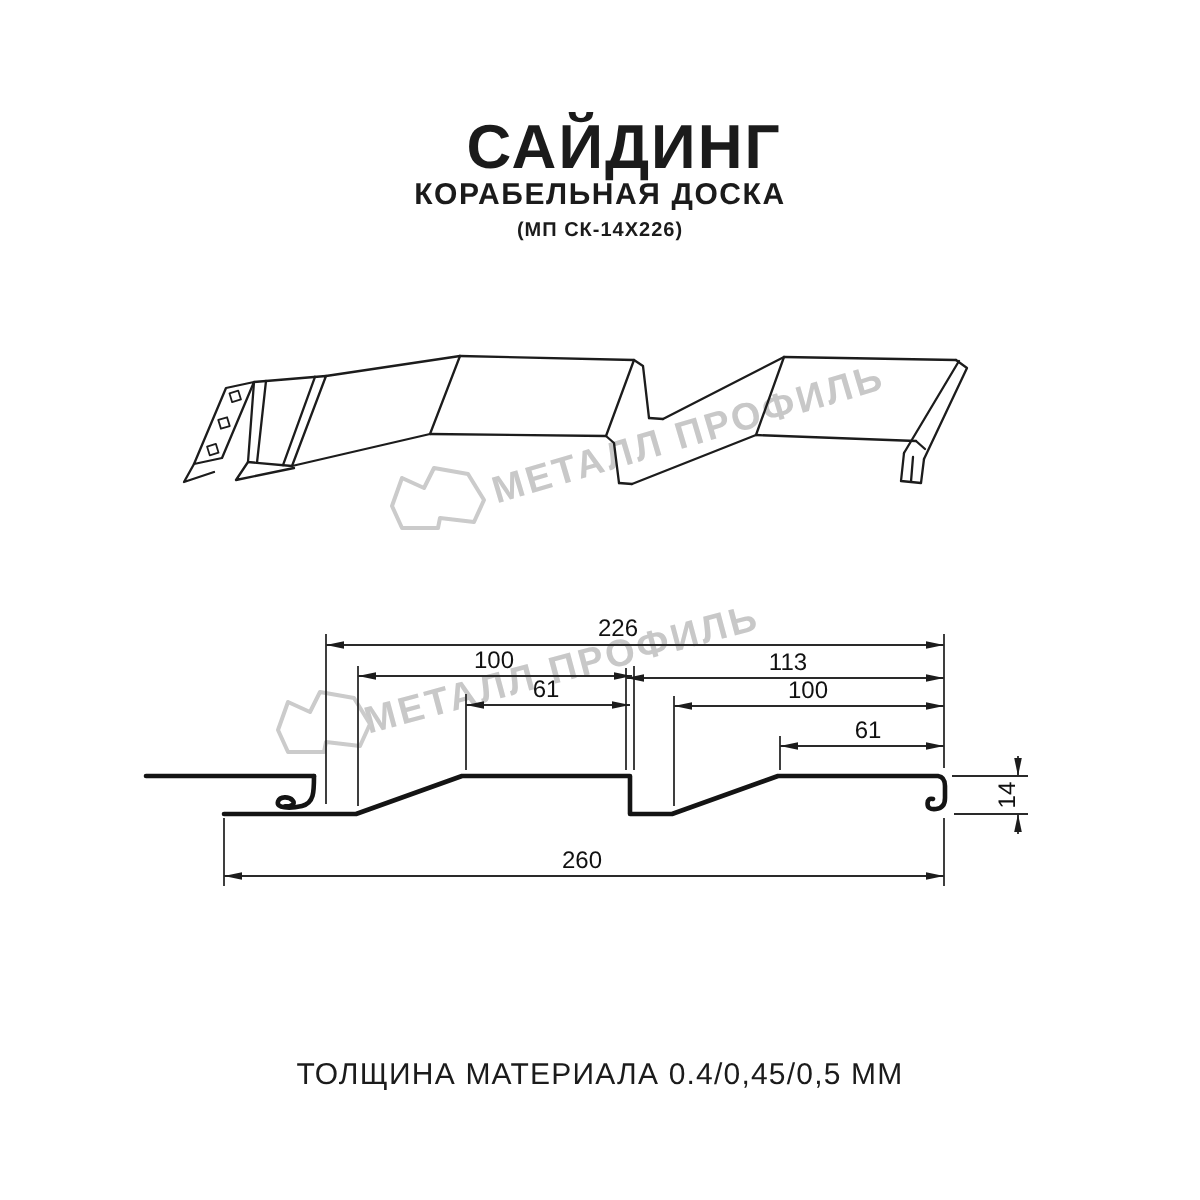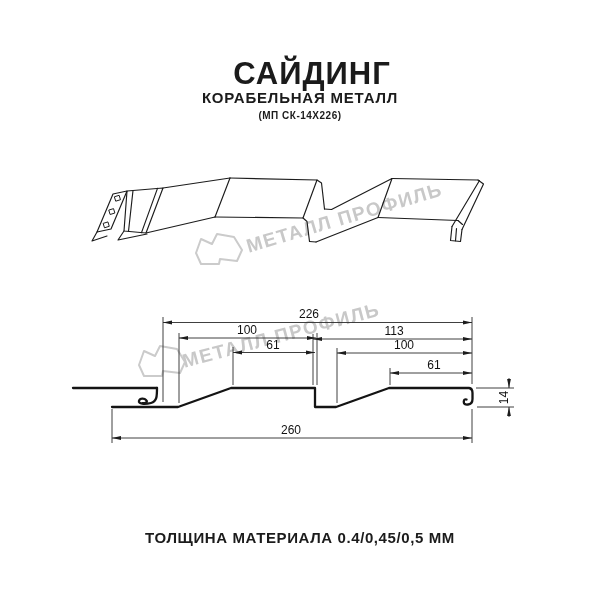--- a/index.html
+++ b/index.html
@@ -5,21 +5,21 @@
   html,body{margin:0;padding:0;background:#fff;}
   #stage{
     position:relative;width:600px;height:600px;background:#ffffff;overflow:hidden;
     font-family:"Liberation Sans", sans-serif;color:#111;
   }
   .hdr{position:absolute;left:0;width:600px;text-align:center;z-index:3;}
   .title{top:56px;font-size:31px;font-weight:800;letter-spacing:1px;color:#1b1b1b;padding-left:12px;}
   .subtitle{top:89px;font-size:15px;font-weight:700;letter-spacing:.8px;color:#1b1b1b;}
   .model{top:110px;font-size:10px;font-weight:700;letter-spacing:.5px;color:#1b1b1b;}
   .footer{position:absolute;left:0;top:529px;width:600px;text-align:center;z-index:3;
-    font-size:15px;font-weight:700;letter-spacing:.6px;color:#1b1b1b;}
+    font-size:15px;font-weight:400;letter-spacing:.6px;color:#1b1b1b;}
   .wm{position:absolute;z-index:1;pointer-events:none;}
   .wm-text{
     position:absolute;white-space:nowrap;font-weight:700;font-size:19px;letter-spacing:1.5px;
     color:#c8c8c8;transform-origin:left center;
   }
   .wm1-text{left:247px;top:236px;transform:rotate(-16.5deg);}
   .wm2-text{left:183px;top:351px;transform:rotate(-15deg);}
   svg{position:absolute;left:0;z-index:2;}
   #view3d{top:150px;}
   #section{top:290px;}
@@ -29,21 +29,21 @@
   .profile{stroke:#141414;stroke-width:2.3;fill:none;stroke-linejoin:round;stroke-linecap:round;}
   .dimtxt{font-family:"Liberation Sans",sans-serif;font-size:12px;fill:#111;}
   .wm-logo{stroke:#cbcbcb;stroke-width:2;fill:none;stroke-linejoin:round;}
 </style>
 </head>
 <body>
 
 <div id="stage">
 
   <div class="hdr title">САЙДИНГ</div>
-  <div class="hdr subtitle">КОРАБЕЛЬНАЯ МЕТАЛЛ</div>
+  <div class="hdr subtitle">КОРАБЕЛЬНАЯ ДОСКА</div>
   <div class="hdr model">(МП СК-14Х226)</div>
 
   <div class="wm">
     <svg width="600" height="600" viewBox="0 0 600 600" style="top:0;z-index:1;">
       <path class="wm-logo" d="M196,253 L201,239 L212,244 L217,234 L234,237 L242,250 L237,261 L220,259 L219,264 L201,264 Z"></path>
       <path class="wm-logo" d="M139,365 L144,351 L155,356 L160,346 L177,349 L185,362 L180,373 L163,371 L162,376 L144,376 Z"></path>
     </svg>
     <span class="wm-text wm1-text">МЕТАЛЛ ПРОФИЛЬ</span>
     <span class="wm-text wm2-text">МЕТАЛЛ ПРОФИЛЬ</span>
   </div>

